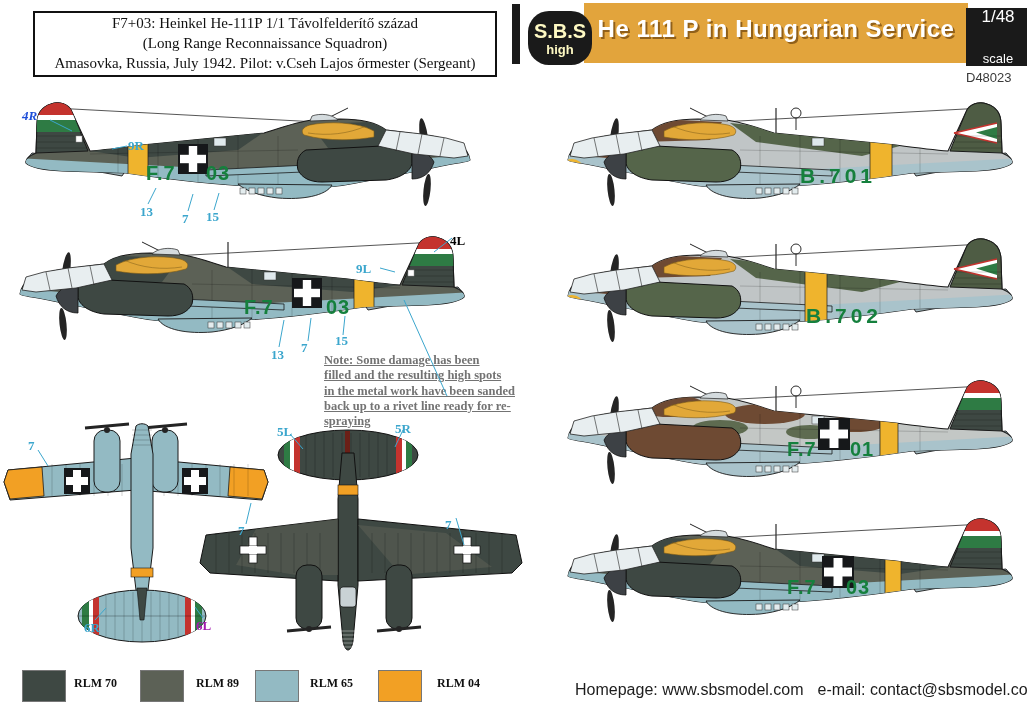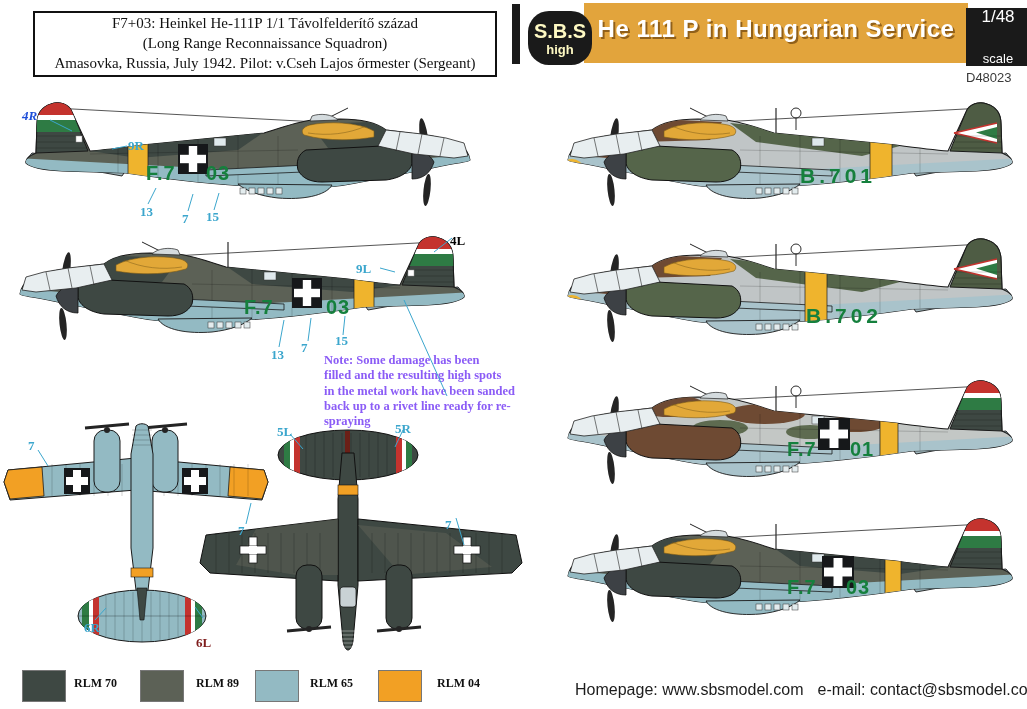--- a/index.html
+++ b/index.html
@@ -573,27 +573,27 @@
       <span class="callout" style="left: 182px; top: 211px; color: rgb(59, 166, 205);">7</span>
       <span class="callout" style="left: 206px; top: 209px; color: rgb(59, 166, 205);">15</span>
       <span class="callout" style="left: 450px; top: 233px; color: #000000;">4L</span>
       <span class="callout" style="left: 356px; top: 261px; color: rgb(59, 166, 205);">9L</span>
       <span class="callout" style="left: 271px; top: 347px; color: rgb(59, 166, 205);">13</span>
       <span class="callout" style="left: 301px; top: 340px; color: rgb(59, 166, 205);">7</span>
       <span class="callout" style="left: 335px; top: 333px; color: rgb(59, 166, 205);">15</span>
       <span class="callout" style="left: 28px; top: 438px; color: rgb(59, 166, 205);">7</span>
       <span class="callout" style="left: 238px; top: 523px; color: rgb(59, 166, 205);">7</span>
       <span class="callout" style="left: 84px; top: 620px; color: rgb(59, 166, 205);">6R</span>
-      <span class="callout" style="left: 196px; top: 618px; color: #7f1d1d; margin-top: 17px;">6L</span>
+      <span class="callout" style="left: 196px; top: 618px; color: #a21caf;">6L</span>
       <span class="callout" style="left: 277px; top: 424px; color: rgb(59, 166, 205);">5L</span>
       <span class="callout" style="left: 395px; top: 421px; color: rgb(59, 166, 205);">5R</span>
       <span class="callout" style="left: 445px; top: 517px; color: rgb(59, 166, 205);">7</span>
     </div>
 
-  <div id="note-text" style="color: #8b5cf6;">Note: Some damage has been
+  <div id="note-text" style="color: #737373; text-decoration: underline;">Note: Some damage has been
 filled and the resulting high spots
 in the metal work have been sanded
 back up to a rivet line ready for re-
 spraying</div>
 
   <svg id="leader-lines" width="1027" height="709" viewBox="0 0 1027 709">
       <line x1="50" y1="120" x2="72" y2="131" stroke="#3BA6CD" stroke-width="1"></line>
       <line x1="127" y1="146" x2="112" y2="149" stroke="#3BA6CD" stroke-width="1"></line>
       <line x1="148" y1="204" x2="156" y2="188" stroke="#3BA6CD" stroke-width="1"></line>
       <line x1="188" y1="211" x2="193" y2="194" stroke="#3BA6CD" stroke-width="1"></line>

